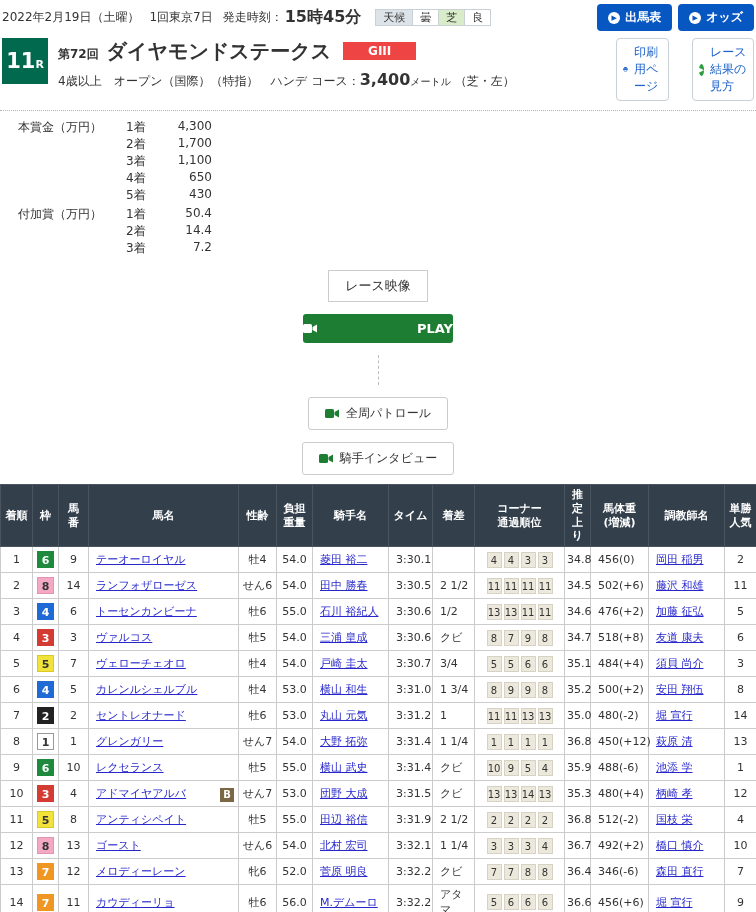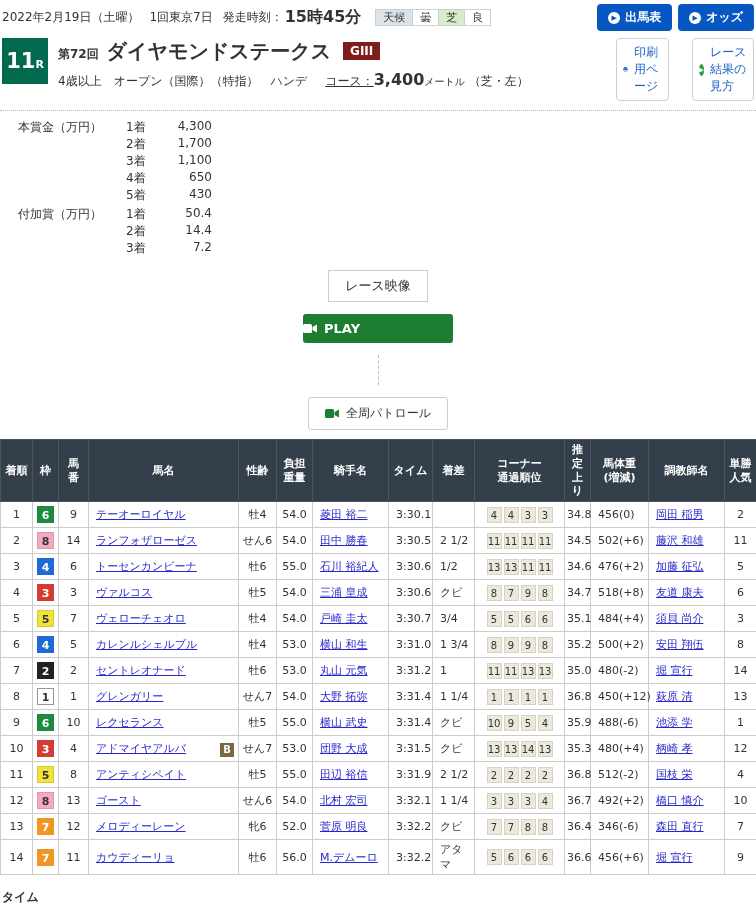--- a/index.html
+++ b/index.html
@@ -20,39 +20,39 @@
   .circle-ico { width:12px; height:12px; border-radius:50%; background:#fff; color:#0757c2; font-size:7px; line-height:12px; text-align:center; font-weight:bold; }
   .circle-ico.green { background:#2e9e44; color:#fff; }
 
   
   .race-block { display:flex; padding:5px 2px 9px 2px; border-bottom:1px dotted #b5b5b5; }
   .race-no { width:46px; height:46px; background:#00694e; color:#fff; display:flex; align-items:center; justify-content:center; font-weight:bold; font-size:21px; flex:none; }
   .race-no small { font-size:11px; margin-top:6px; }
   .race-main { margin-left:10px; flex:1; }
   .race-round { font-size:12px; font-weight:bold; margin-right:4px; }
   .race-title { font-size:20px; font-weight:bold; }
-  .grade-badge { background:#7f1d1d; color:#fff; font-weight:bold; font-size:12px; padding:2px 7px; margin-left:8px; vertical-align:3px; }
+  .grade-badge { background:#ef4444; color:#fff; font-weight:bold; font-size:12px; padding:2px 25px; margin-left:8px; vertical-align:3px; }
   .race-cond { font-size:12px; margin-top:5px; }
   .distance { font-size:16px; font-weight:bold; }
   .dist-unit { font-size:10px; }
   .side-buttons { display:flex; flex-direction:row; gap:23px; width:138px; flex:none; }
   .btn-white { background:#fff; border:1px solid #c9d0d6; border-radius:4px; color:#1d62c8; font-size:12px; padding:5px 6px; display:flex; align-items:center; justify-content:center; gap:6px; cursor:pointer; }
 
   
   .prize { padding:6px 18px 4px; font-size:12px; }
   .prize-row { display:flex; margin:2px 0; align-items:baseline; }
   .prize-label { width:108px; }
   .p-item { display:flex; }
   .p-place { width:34px; text-align:left; }
   .p-amt { width:52px; text-align:right; margin-right:14px; }
 
   
   .video-row { display:flex; align-items:center; gap:12px; padding:7px 2px 9px;flex-direction:column; }
   .video-label { border:1px solid #ccc; padding:6px 16px; font-size:13px; background:#fff; }
-  .btn-play { background:#1d7d32; color:#fff; font-weight:bold; width:150px; justify-content:flex-start; display:flex; gap:7px; align-items:center; padding:7px 0; border-radius:3px; font-size:13px; cursor:pointer; }
+  .btn-play { background:#1d7d32; color:#fff; font-weight:bold; width:150px; justify-content:space-between; display:flex; gap:7px; align-items:center; padding:7px 0; border-radius:3px; font-size:13px; cursor:pointer; }
   .vdivider { border-left:1px dashed #bbb; height:30px; }
   .btn-video { border:1px solid #ccc; border-radius:3px; padding:7px 16px; display:flex; gap:7px; align-items:center; font-size:12px; color:#333; background:#fff; cursor:pointer; }
 
   
   table.results { width:756px; border-collapse:collapse; table-layout:fixed; font-size:11px; }
   .results th { background:#333f4b; color:#fff; font-weight:bold; border:1px solid #4a5560; padding:3px 0; font-size:11px; white-space:pre-line; vertical-align:middle; line-height:1.25; }
   .results td { border:1px solid #ccc; padding:2px 2px; text-align:center; vertical-align:middle; height:26px; }
   td.left { text-align:left; padding-left:7px; }
   a.tbl-link { color:#2727cc; text-decoration:underline; cursor:pointer; }
   .frame { display:inline-block; width:17px; height:17px; line-height:17px; font-weight:bold; font-size:11px; }
@@ -102,21 +102,21 @@
         <small>R</small>
     </div>
     <div class="race-main">
       <div>
         <span class="race-round">第72回</span>
         <span class="race-title">ダイヤモンドステークス</span>
         <span class="grade-badge">GIII</span>
       </div>
       <div class="race-cond">
         <span>4歳以上　オープン（国際）（特指）　ハンデ</span>
-        <span style="margin-left:14px;text-decoration:underline;">コース：</span><span class="distance">3,400</span><span class="dist-unit">メートル</span>
+        <span style="">コース：</span><span class="distance">3,400</span><span class="dist-unit">メートル</span>
         <span>（芝・左）</span>
       </div>
     </div>
     <div class="side-buttons">
       <div class="btn-white">
         <svg class="cam" width="13" height="13" viewBox="0 0 13 13">
             <rect x="3" y="0" width="7" height="3" fill="#1d62c8"></rect>
             <rect x="0.5" y="3" width="12" height="5.5" rx="1" fill="#1d62c8"></rect>
             <rect x="3" y="7.5" width="7" height="5" fill="#fff" stroke="#1d62c8"></rect>
           </svg>
@@ -183,20 +183,27 @@
         </svg>
       <span>PLAY</span>
     </div>
     <span class="vdivider"></span>
     <div class="btn-video">
       <svg class="cam" width="14" height="9" viewBox="0 0 14 9">
           <rect x="0" y="0" width="9" height="9" rx="1.5" fill="#1d7d32"></rect>
           <polygon points="9.5,3 14,0.5 14,8.5 9.5,6" fill="#1d7d32"></polygon>
         </svg>
       <span>全周パトロール</span>
+    </div>
+    <div class="btn-video">
+      <svg class="cam" width="14" height="9" viewBox="0 0 14 9">
+          <rect x="0" y="0" width="9" height="9" rx="1.5" fill="#1d7d32"></rect>
+          <polygon points="9.5,3 14,0.5 14,8.5 9.5,6" fill="#1d7d32"></polygon>
+        </svg>
+      <span>騎手インタビュー</span>
     </div>
   </div>
 
   <table class="results">
     <colgroup id="results-colgroup">
         <col style="width: 32px;">
         <col style="width: 26px;">
         <col style="width: 30px;">
         <col style="width: 150px;">
         <col style="width: 38px;">

